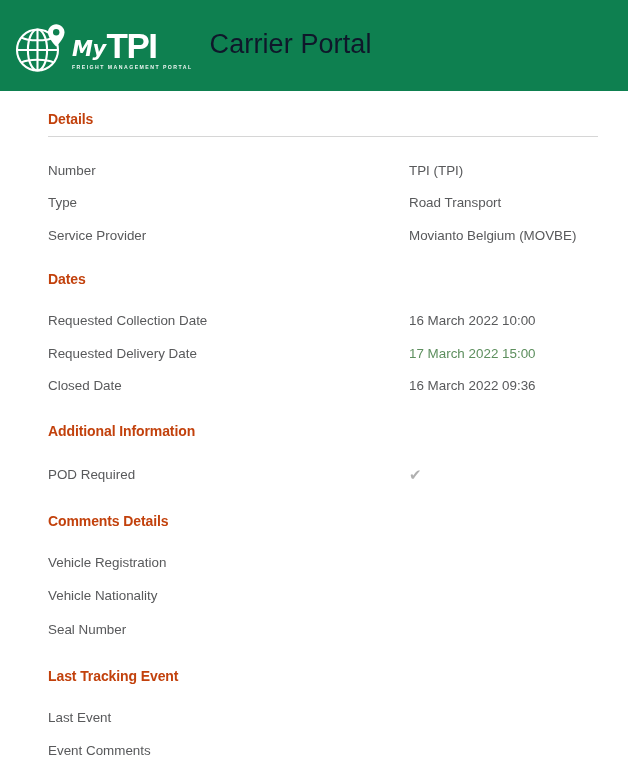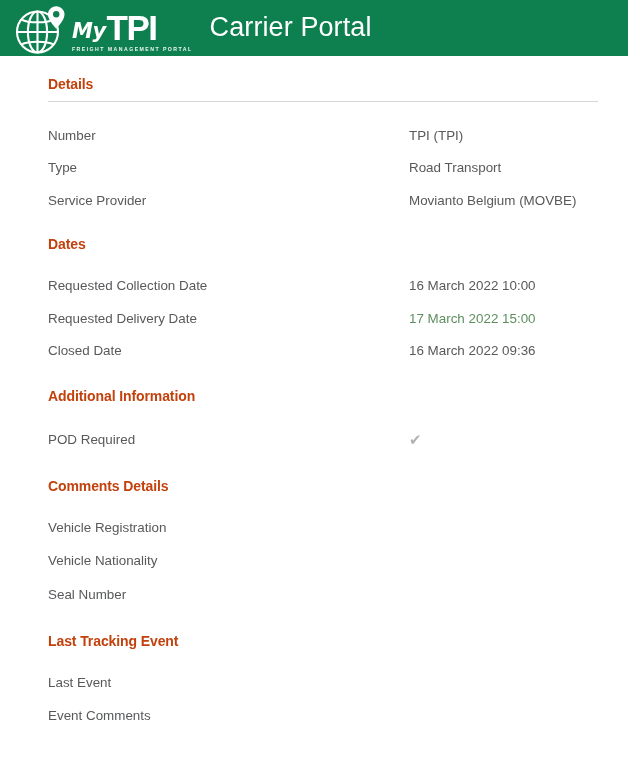--- a/index.html
+++ b/index.html
@@ -13,21 +13,21 @@
     height: 777px;
     background: #ffffff;
     font-family: "Liberation Sans", sans-serif;
     -webkit-font-smoothing: antialiased;
     overflow: hidden;
   }
 
   
   .app-header {
     width: 100%;
-    height: 56px;
+    height: 91px;
     background: #0e8050;
     display: flex;
     align-items: center;
     padding-left: 12px;
     position: relative;
   }
   .brand-logo {
     display: flex;
     align-items: flex-start;
     height: 58px;
@@ -77,21 +77,21 @@
     color: #ffffff;
     letter-spacing: 1.45px;
     margin-top: 3px;
     text-align: right;
     white-space: nowrap;
     opacity: 0.93;
   }
   .portal-title {
     font-family: "Liberation Sans", sans-serif;
     font-size: 27px;
-    color: #ffffff;
+    color: #0f172a;
     margin-left: 17px;
     font-weight: normal;
     letter-spacing: 0.1px;
     position: relative;
     top: -1px;
   }
 
   
   .page-body {
     padding: 0 30px 0 48px;

